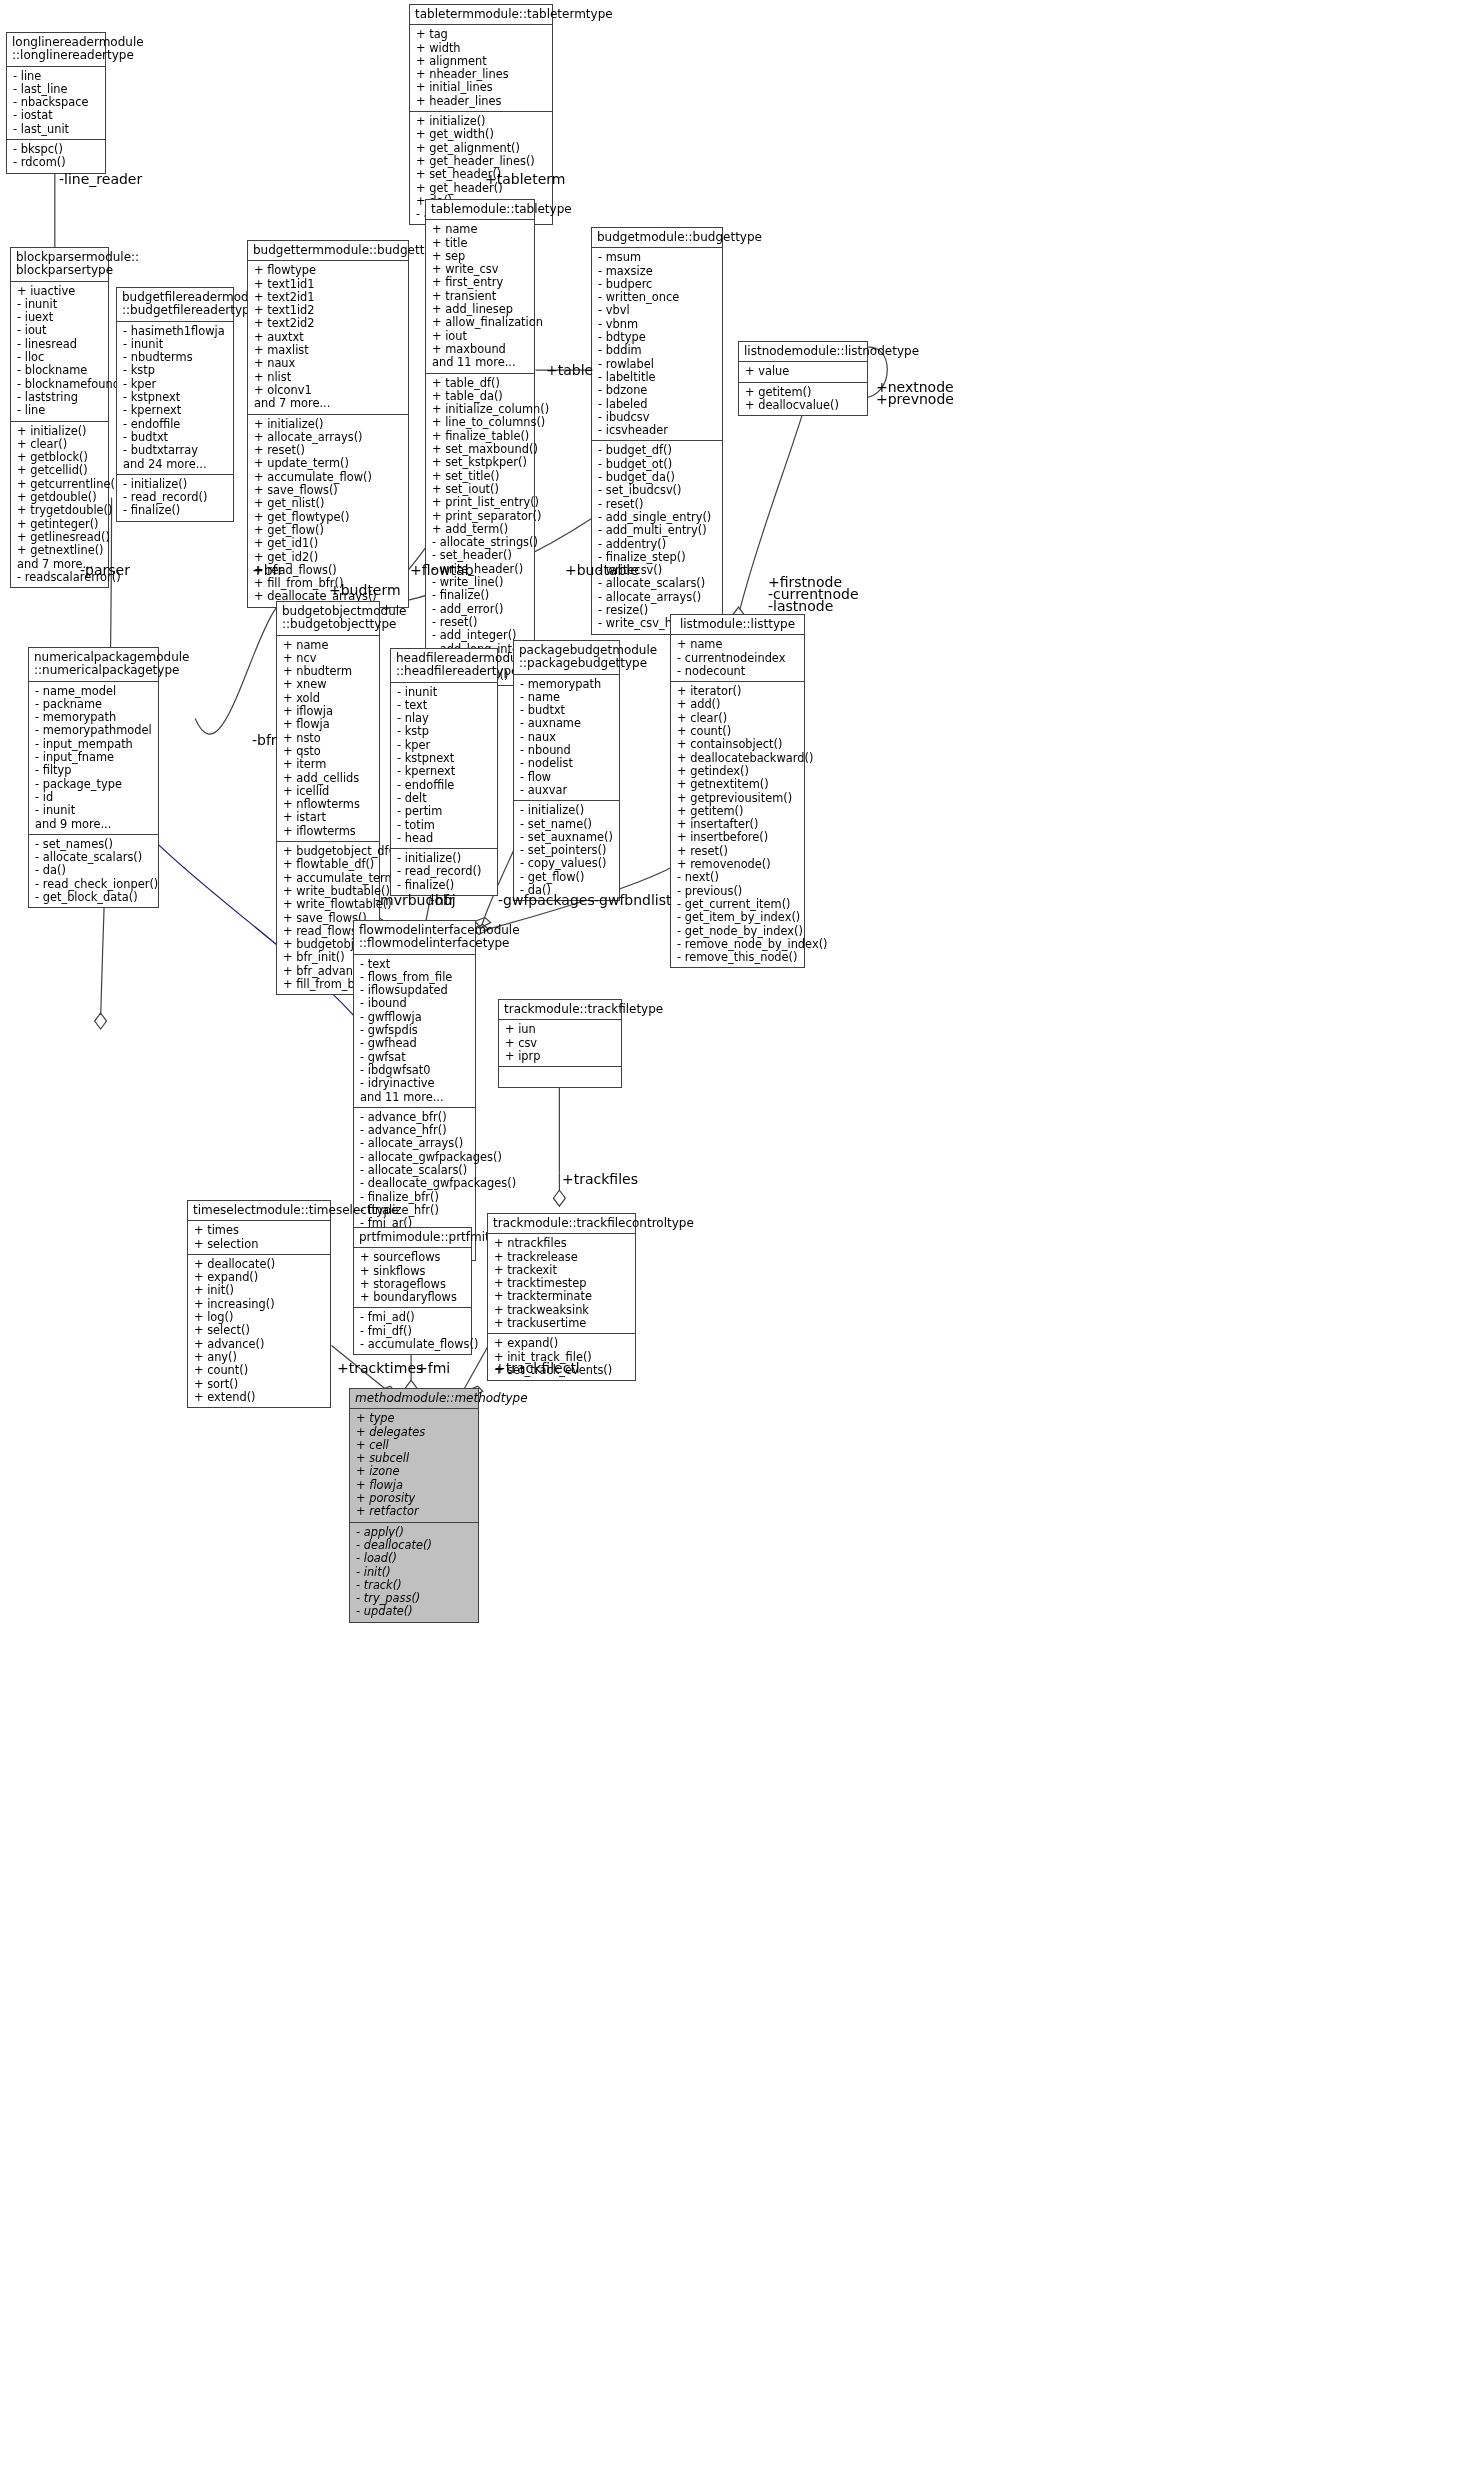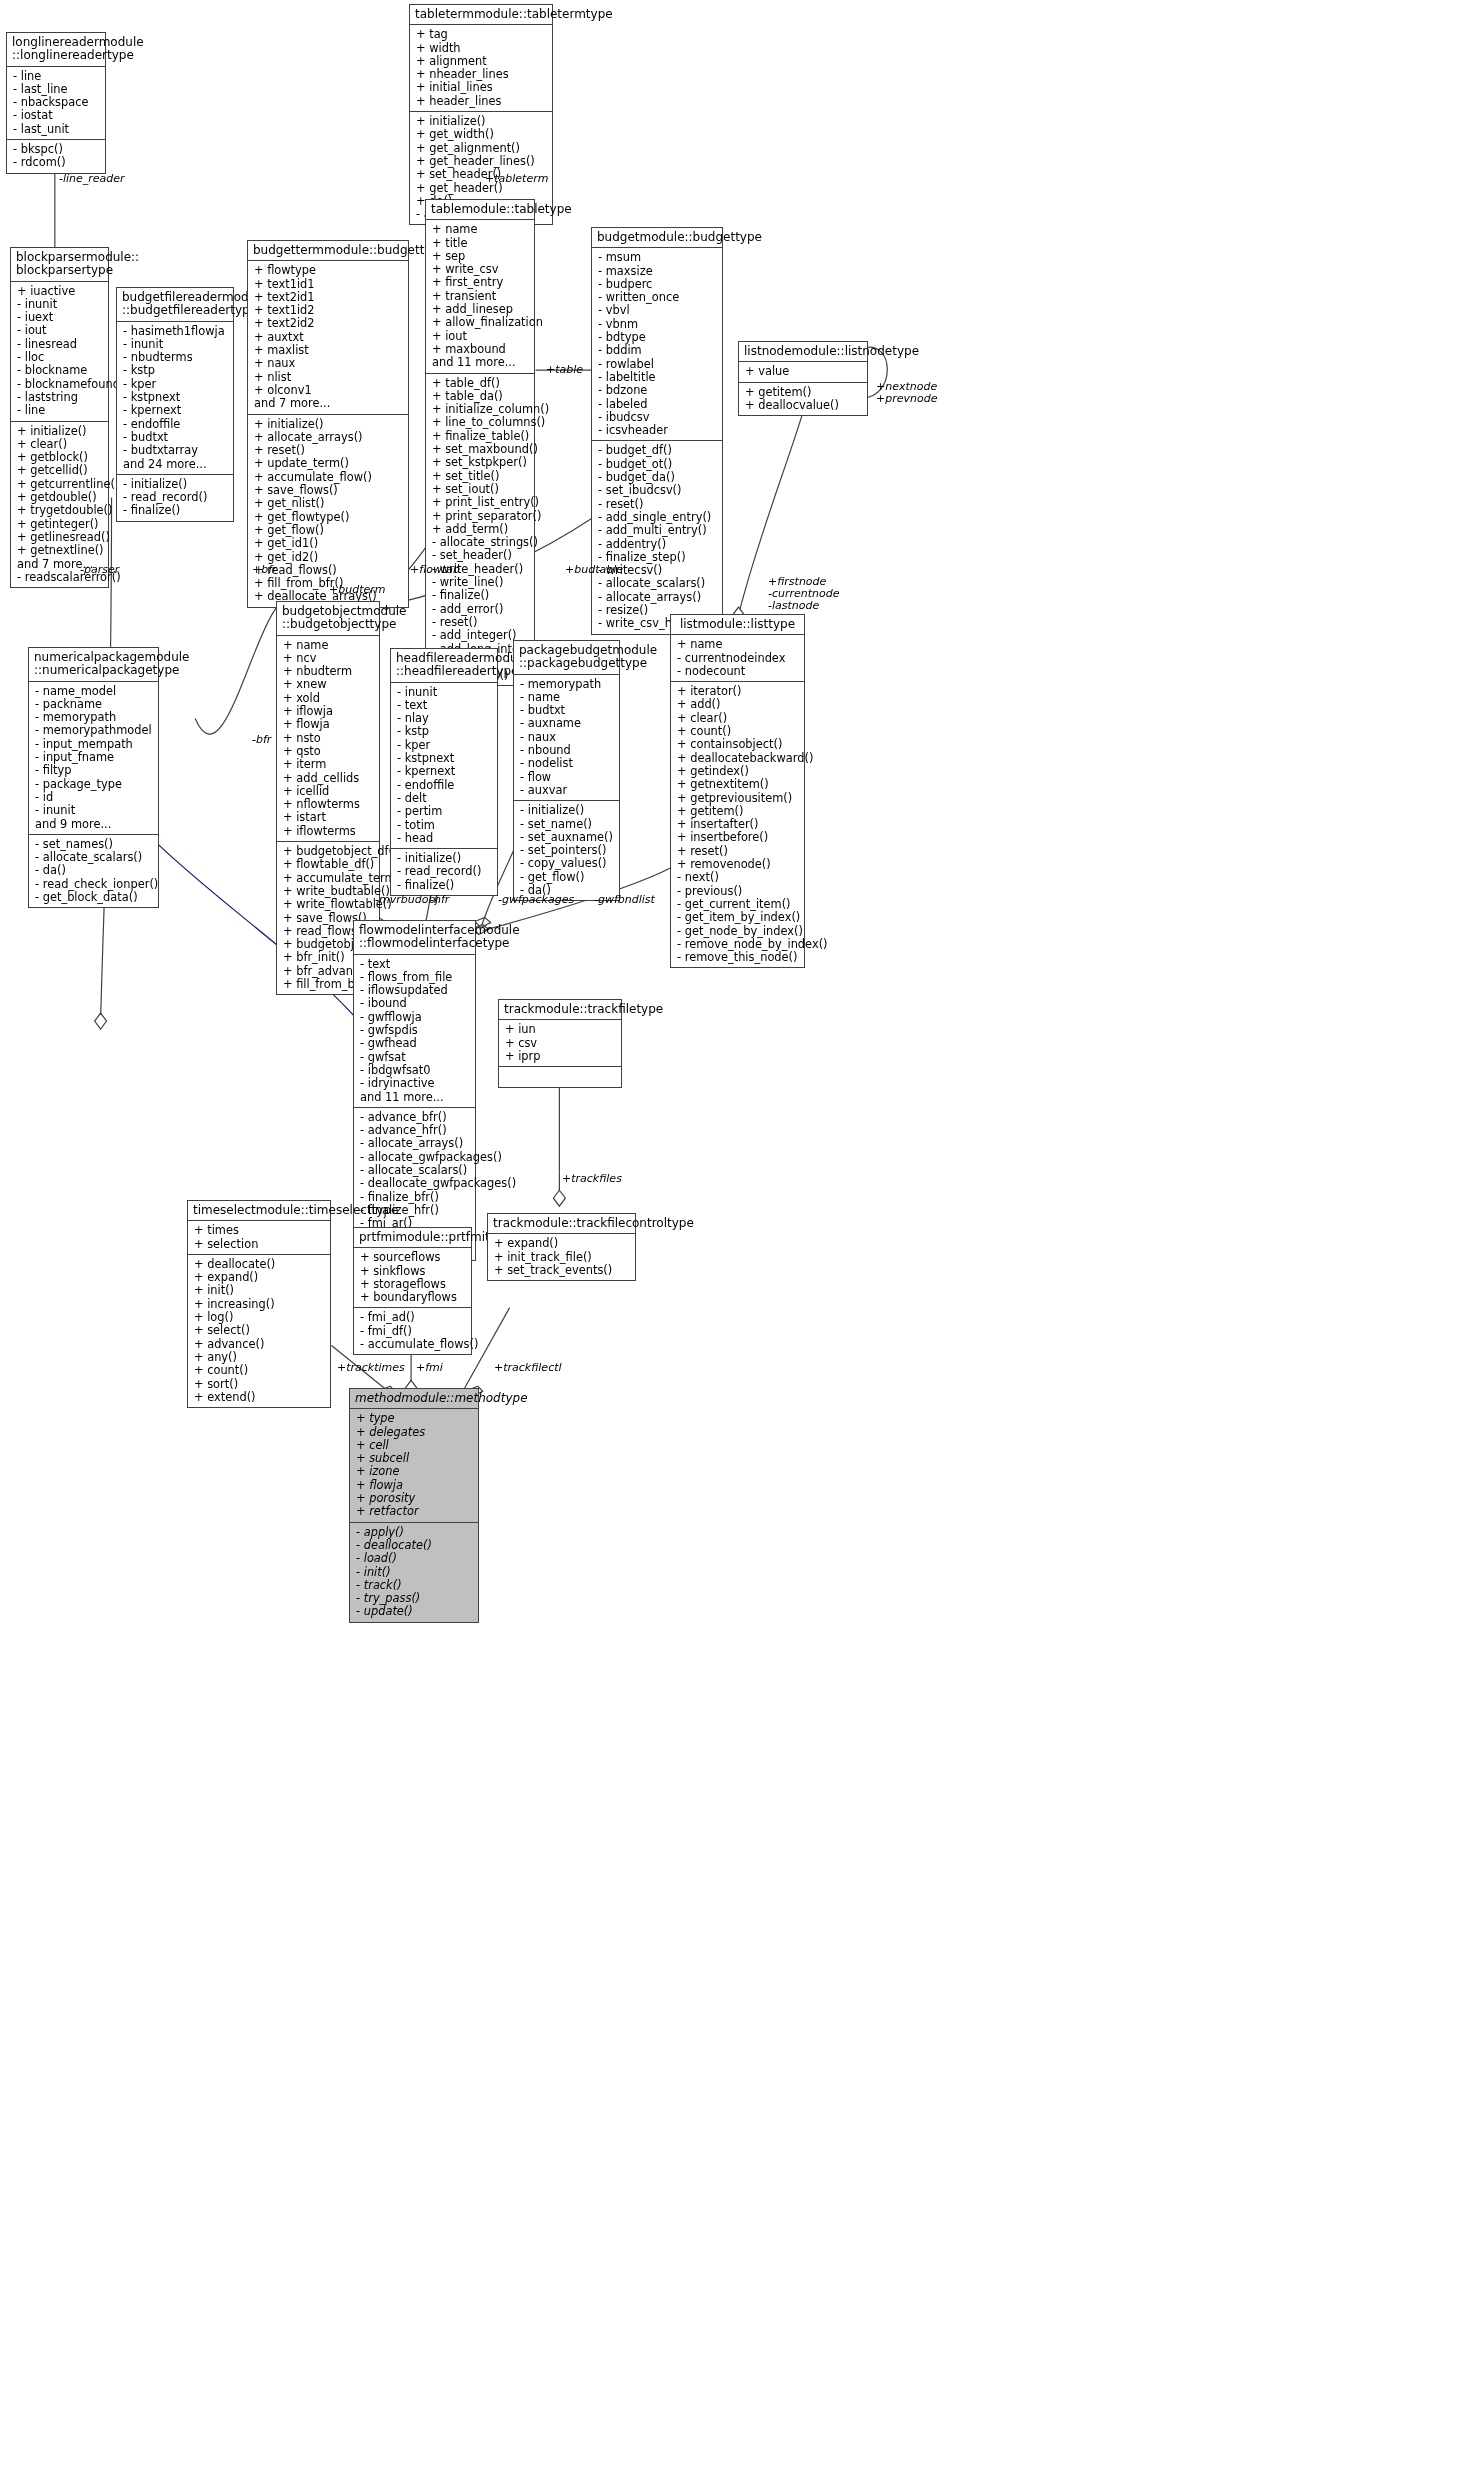--- a/index.html
+++ b/index.html
@@ -31,26 +31,25 @@
   }
   .uml .sect{
     padding:3px 5px 3px 6px;
     border-bottom:1px solid #404040;
   }
   .uml .sect:last-child{border-bottom:none;}
   .uml .row{white-space:pre;font-size:11.4px;line-height:13.3px;}
 
   .elabel{
     position:absolute;
-    font-size:11px;
+    font-size:14px;
     line-height:12.4px;
     color:#000000;
     white-space:pre;
     background:transparent;
-    font-style:italic;
   }
   .elabel.multi{white-space:pre-line;line-height:12px;margin-top:21px;}
 </style>
 </head>
 <body>
 
 <div id="canvas">
 
   <svg class="edges" viewBox="0 0 1490 2489">
     <g stroke="#404040" stroke-width="1.2" fill="none">
@@ -553,20 +552,29 @@
     <div class="sect">
       <div class="row">- fmi_ad()</div>
       <div class="row">- fmi_df()</div>
       <div class="row">- accumulate_flows()</div>
     </div>
   </div>
 
   <div class="uml" style="left:487px;top:1213px;width:149px;">
     <div class="title">trackmodule::trackfilecontroltype</div>
     <div class="sect">
+      <div class="row">+ ntrackfiles</div>
+      <div class="row">+ trackrelease</div>
+      <div class="row">+ trackexit</div>
+      <div class="row">+ tracktimestep</div>
+      <div class="row">+ trackterminate</div>
+      <div class="row">+ trackweaksink</div>
+      <div class="row">+ trackusertime</div>
+    </div>
+    <div class="sect">
       <div class="row">+ expand()</div>
       <div class="row">+ init_track_file()</div>
       <div class="row">+ set_track_events()</div>
     </div>
   </div>
 
   <div class="uml shaded" style="left:349px;top:1388px;width:130px;font-style:italic;">
     <div class="title">methodmodule::methodtype</div>
     <div class="sect">
       <div class="row">+ type</div>

